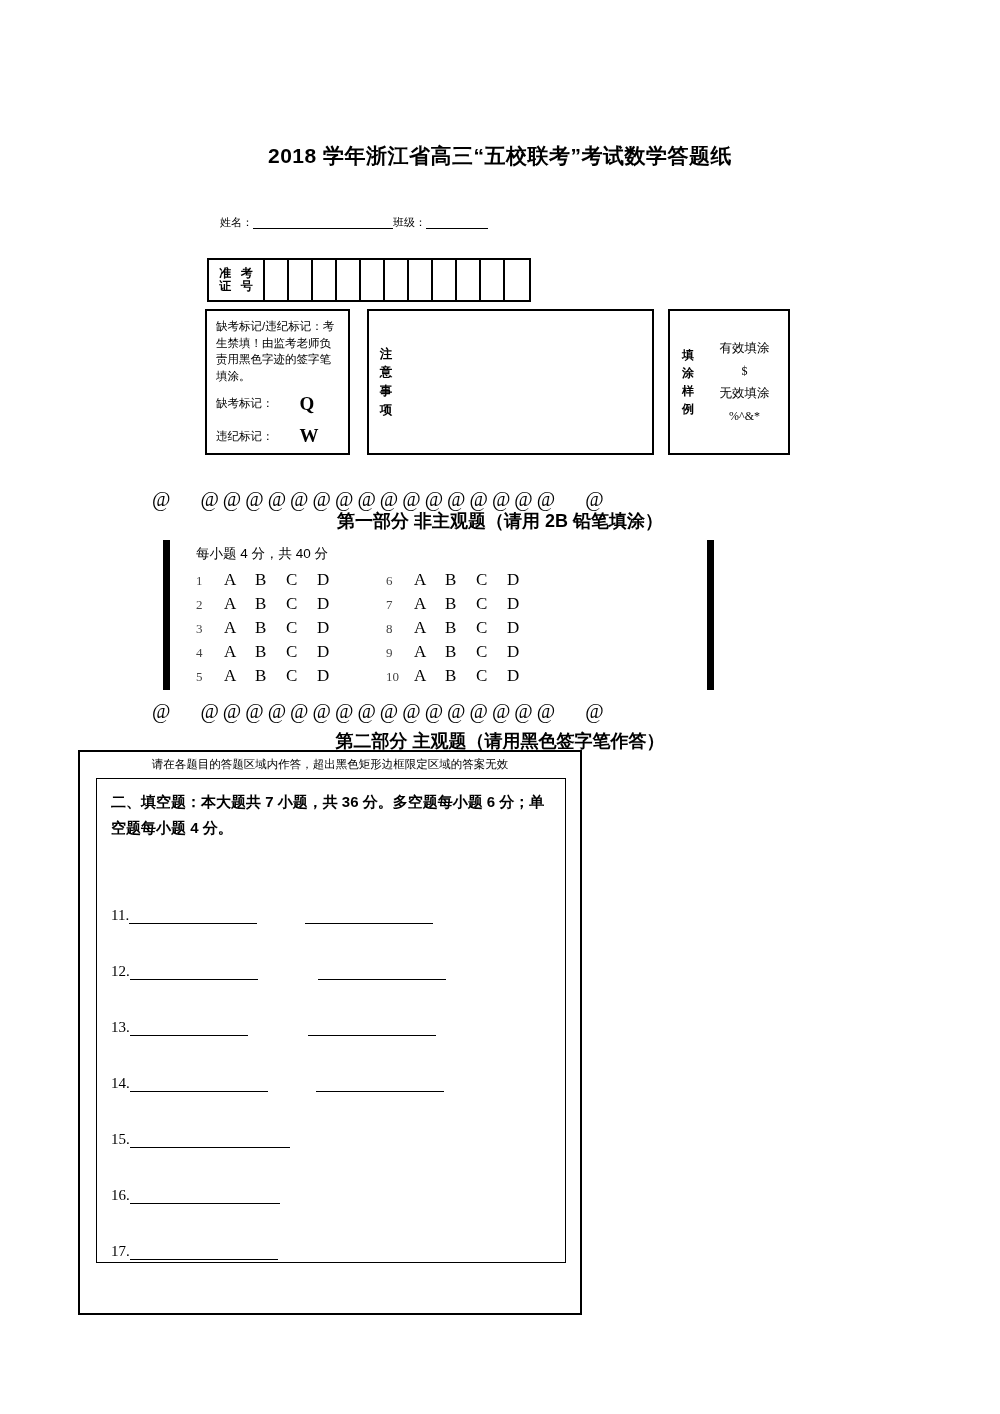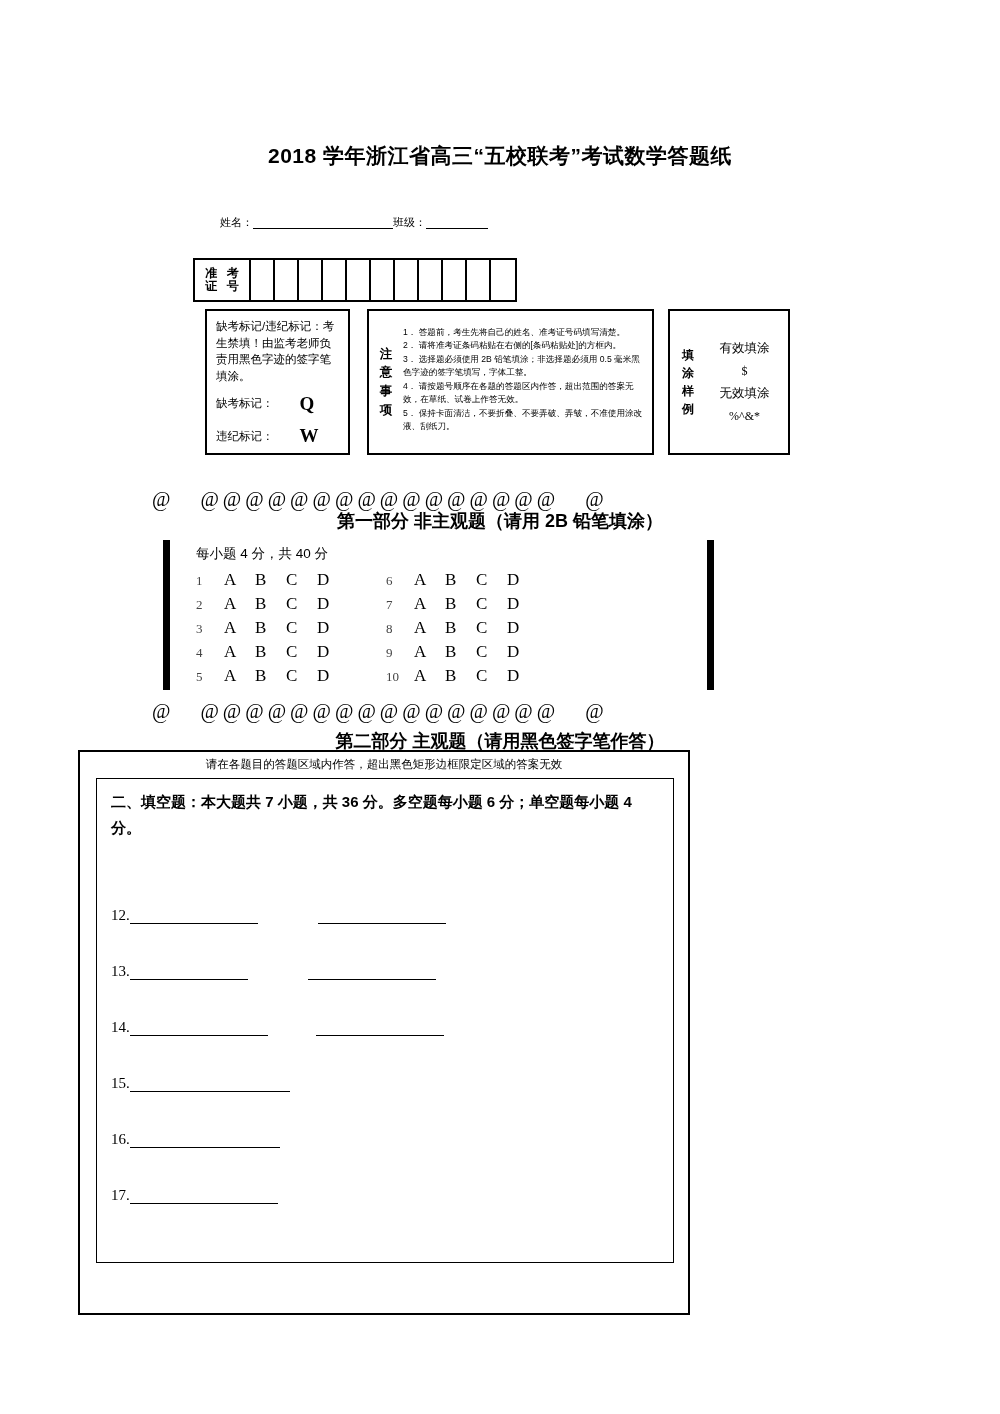--- a/index.html
+++ b/index.html
@@ -51,21 +51,21 @@
   .id-line .blank-short {
     display: inline-block;
     width: 62px;
     border-bottom: 1px solid #000;
     vertical-align: -3px;
   }
 
   
   .exam-no {
     position: absolute;
-    left: 193px;
+    left: 207px;
     top: 258px;
     display: flex;
     border: 2px solid #000;
     height: 44px;
     box-sizing: border-box;
   }
   .exam-no-label {
     width: 56px;
     border-right: 2px solid #000;
     font-family: "Liberation Sans", "DejaVu Sans", sans-serif;
@@ -280,21 +280,21 @@
     font-weight: bold;
     font-size: 18px;
     z-index: 1;
   }
 
   
   .answer-outer {
     position: absolute;
     left: 78px;
     top: 750px;
-    width: 612px;
+    width: 504px;
     height: 565px;
     border: 2px solid #000;
     box-sizing: border-box;
     background: #fff;
     z-index: 2;
   }
   .answer-notice {
     text-align: center;
     font-family: "Liberation Sans", "DejaVu Sans", sans-serif;
     font-size: 11.5px;
@@ -378,27 +378,20 @@
     </div>
   </div>
 
   <div class="notice-box">
     <div class="notice-label">
       <span>注</span>
       <span>意</span>
       <span>事</span>
       <span>项</span>
     </div>
-    <ul class="notice-items" id="notice-items">
-        <li>1． 答题前，考生先将自己的姓名、准考证号码填写清楚。</li>
-        <li>2． 请将准考证条码粘贴在右侧的[条码粘贴处]的方框内。</li>
-        <li>3． 选择题必须使用 2B 铅笔填涂；非选择题必须用 0.5 毫米黑色字迹的签字笔填写，字体工整。</li>
-        <li>4． 请按题号顺序在各题的答题区内作答，超出范围的答案无效，在草纸、试卷上作答无效。</li>
-        <li>5． 保持卡面清洁，不要折叠、不要弄破、弄皱，不准使用涂改液、刮纸刀。</li>
-      </ul>
   </div>
 
   <div class="sample-box">
     <div class="sample-label">
       <span>填</span>
       <span>涂</span>
       <span>样</span>
       <span>例</span>
     </div>
     <div class="sample-content">
@@ -510,20 +503,26 @@
     </div>
 
   <div class="part2-heading">第二部分 主观题（请用黑色签字笔作答）</div>
 
   <div class="answer-outer">
     <div class="answer-notice">请在各题目的答题区域内作答，超出黑色矩形边框限定区域的答案无效</div>
     <div class="answer-inner">
       <div class="section-title">二、填空题：本大题共 7 小题，共 36 分。多空题每小题 6 分；单空题每小题 4 分。</div>
       <div class="blank-items" id="blank-items">
           <div class="blank-item">
+            <span class="bi-num">11.</span>
+            <span class="rule" style="width: 128px;"></span>
+            <span class="rule-gap" style="width: 48px;"></span>
+            <span class="rule" style="width: 128px;"></span>
+          </div>
+          <div class="blank-item">
             <span class="bi-num">12.</span>
             <span class="rule" style="width: 128px;"></span>
             <span class="rule-gap" style="width: 60px;"></span>
             <span class="rule" style="width: 128px;"></span>
           </div>
           <div class="blank-item">
             <span class="bi-num">13.</span>
             <span class="rule" style="width: 118px;"></span>
             <span class="rule-gap" style="width: 60px;"></span>
             <span class="rule" style="width: 128px;"></span>

